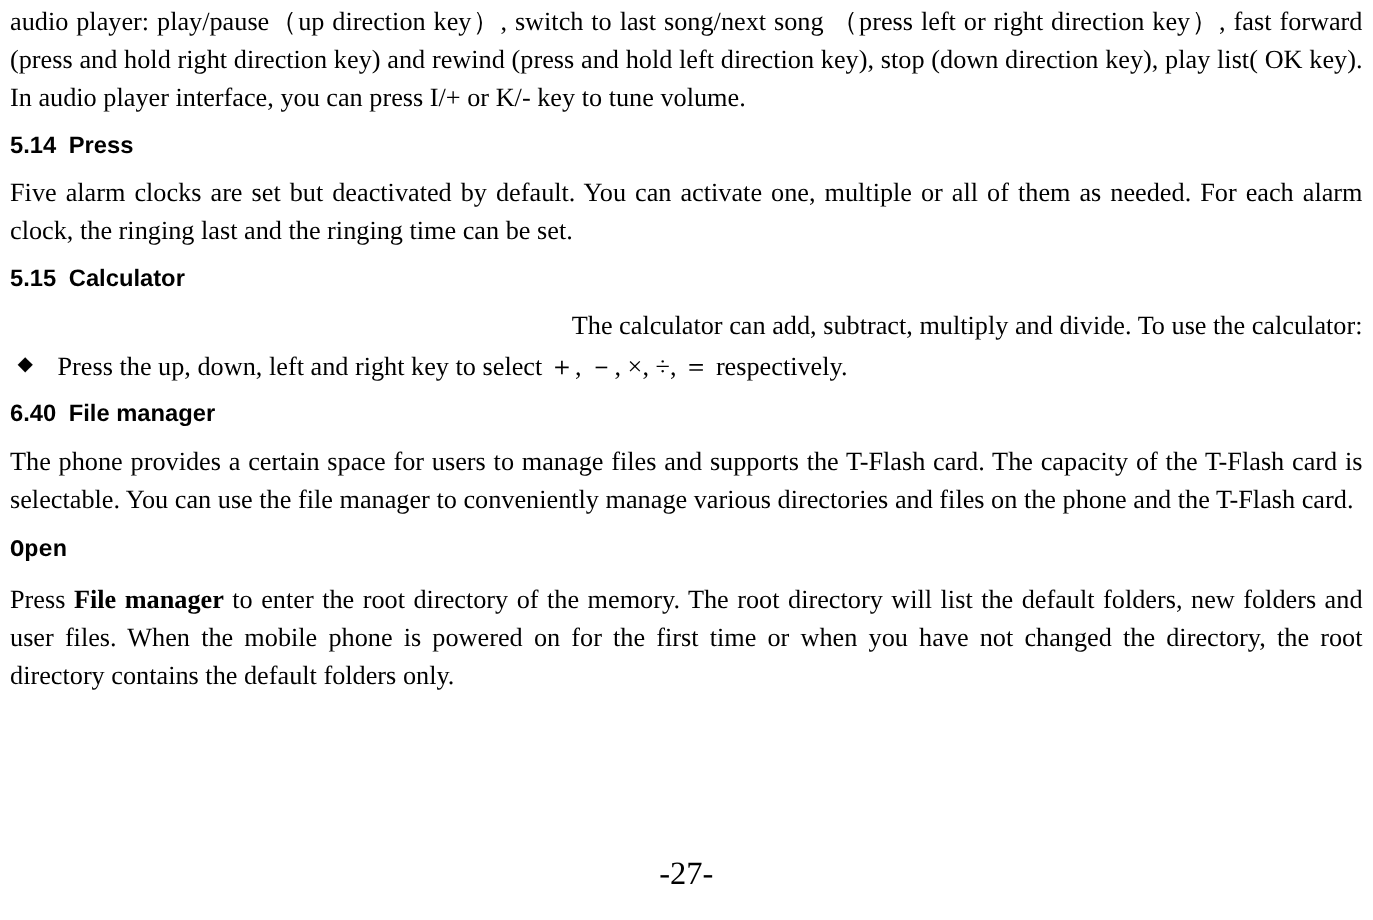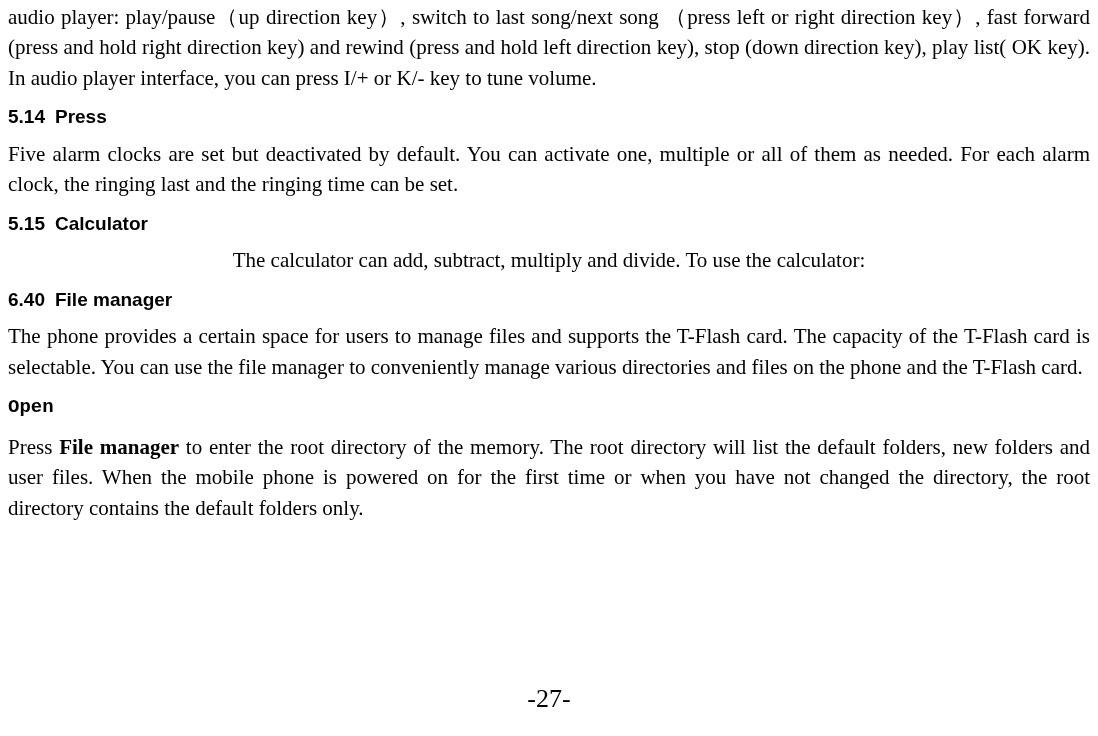--- a/index.html
+++ b/index.html
@@ -73,22 +73,23 @@
 <p class="paragraph">audio player: play/pause（up direction key）, switch to last song/next song （press left or right direction key）, fast forward (press and hold right direction key) and rewind (press and hold left direction key), stop (down direction key), play list( OK key). In audio player interface, you can press I/+ or K/- key to tune volume.</p>
 
 <h3 class="section-heading">
   <span class="section-num">5.14</span><span>Press</span>
 </h3>
 <p class="paragraph">Five alarm clocks are set but deactivated by default. You can activate one, multiple or all of them as needed. For each alarm clock, the ringing last and the ringing time can be set.</p>
 
 <h3 class="section-heading">
   <span class="section-num">5.15</span><span>Calculator</span>
 </h3>
-<p class="paragraph" style="text-align:center;margin-bottom:2px;">The calculator can add, subtract, multiply and divide. To use the calculator:</p>
+<p class="paragraph" style="text-align:right;margin-bottom:2px;">The calculator can add, subtract, multiply and divide. To use the calculator:</p>
 <ul class="bullet-list">
+  <li>Press the up, down, left and right key to select  ＋,  －, ×, ÷,  ＝  respectively.</li>
 </ul>
 
 <h3 class="section-heading">
   <span class="section-num">6.40</span><span>File manager</span>
 </h3>
 <p class="paragraph">The phone provides a certain space for users to manage files and supports the T-Flash card. The capacity of the T-Flash card is selectable. You can use the file manager to conveniently manage various directories and files on the phone and the T-Flash card.</p>
 
 <h4 class="subheading">Open</h4>
 <p class="paragraph"><span>Press </span><span class="bold-inline">File manager</span><span> to enter the root directory of the memory. The root directory will list the default folders, new folders and user files. When the mobile phone is powered on for the first time or when you have not changed the directory, the root directory contains the default folders only.</span></p>
 

